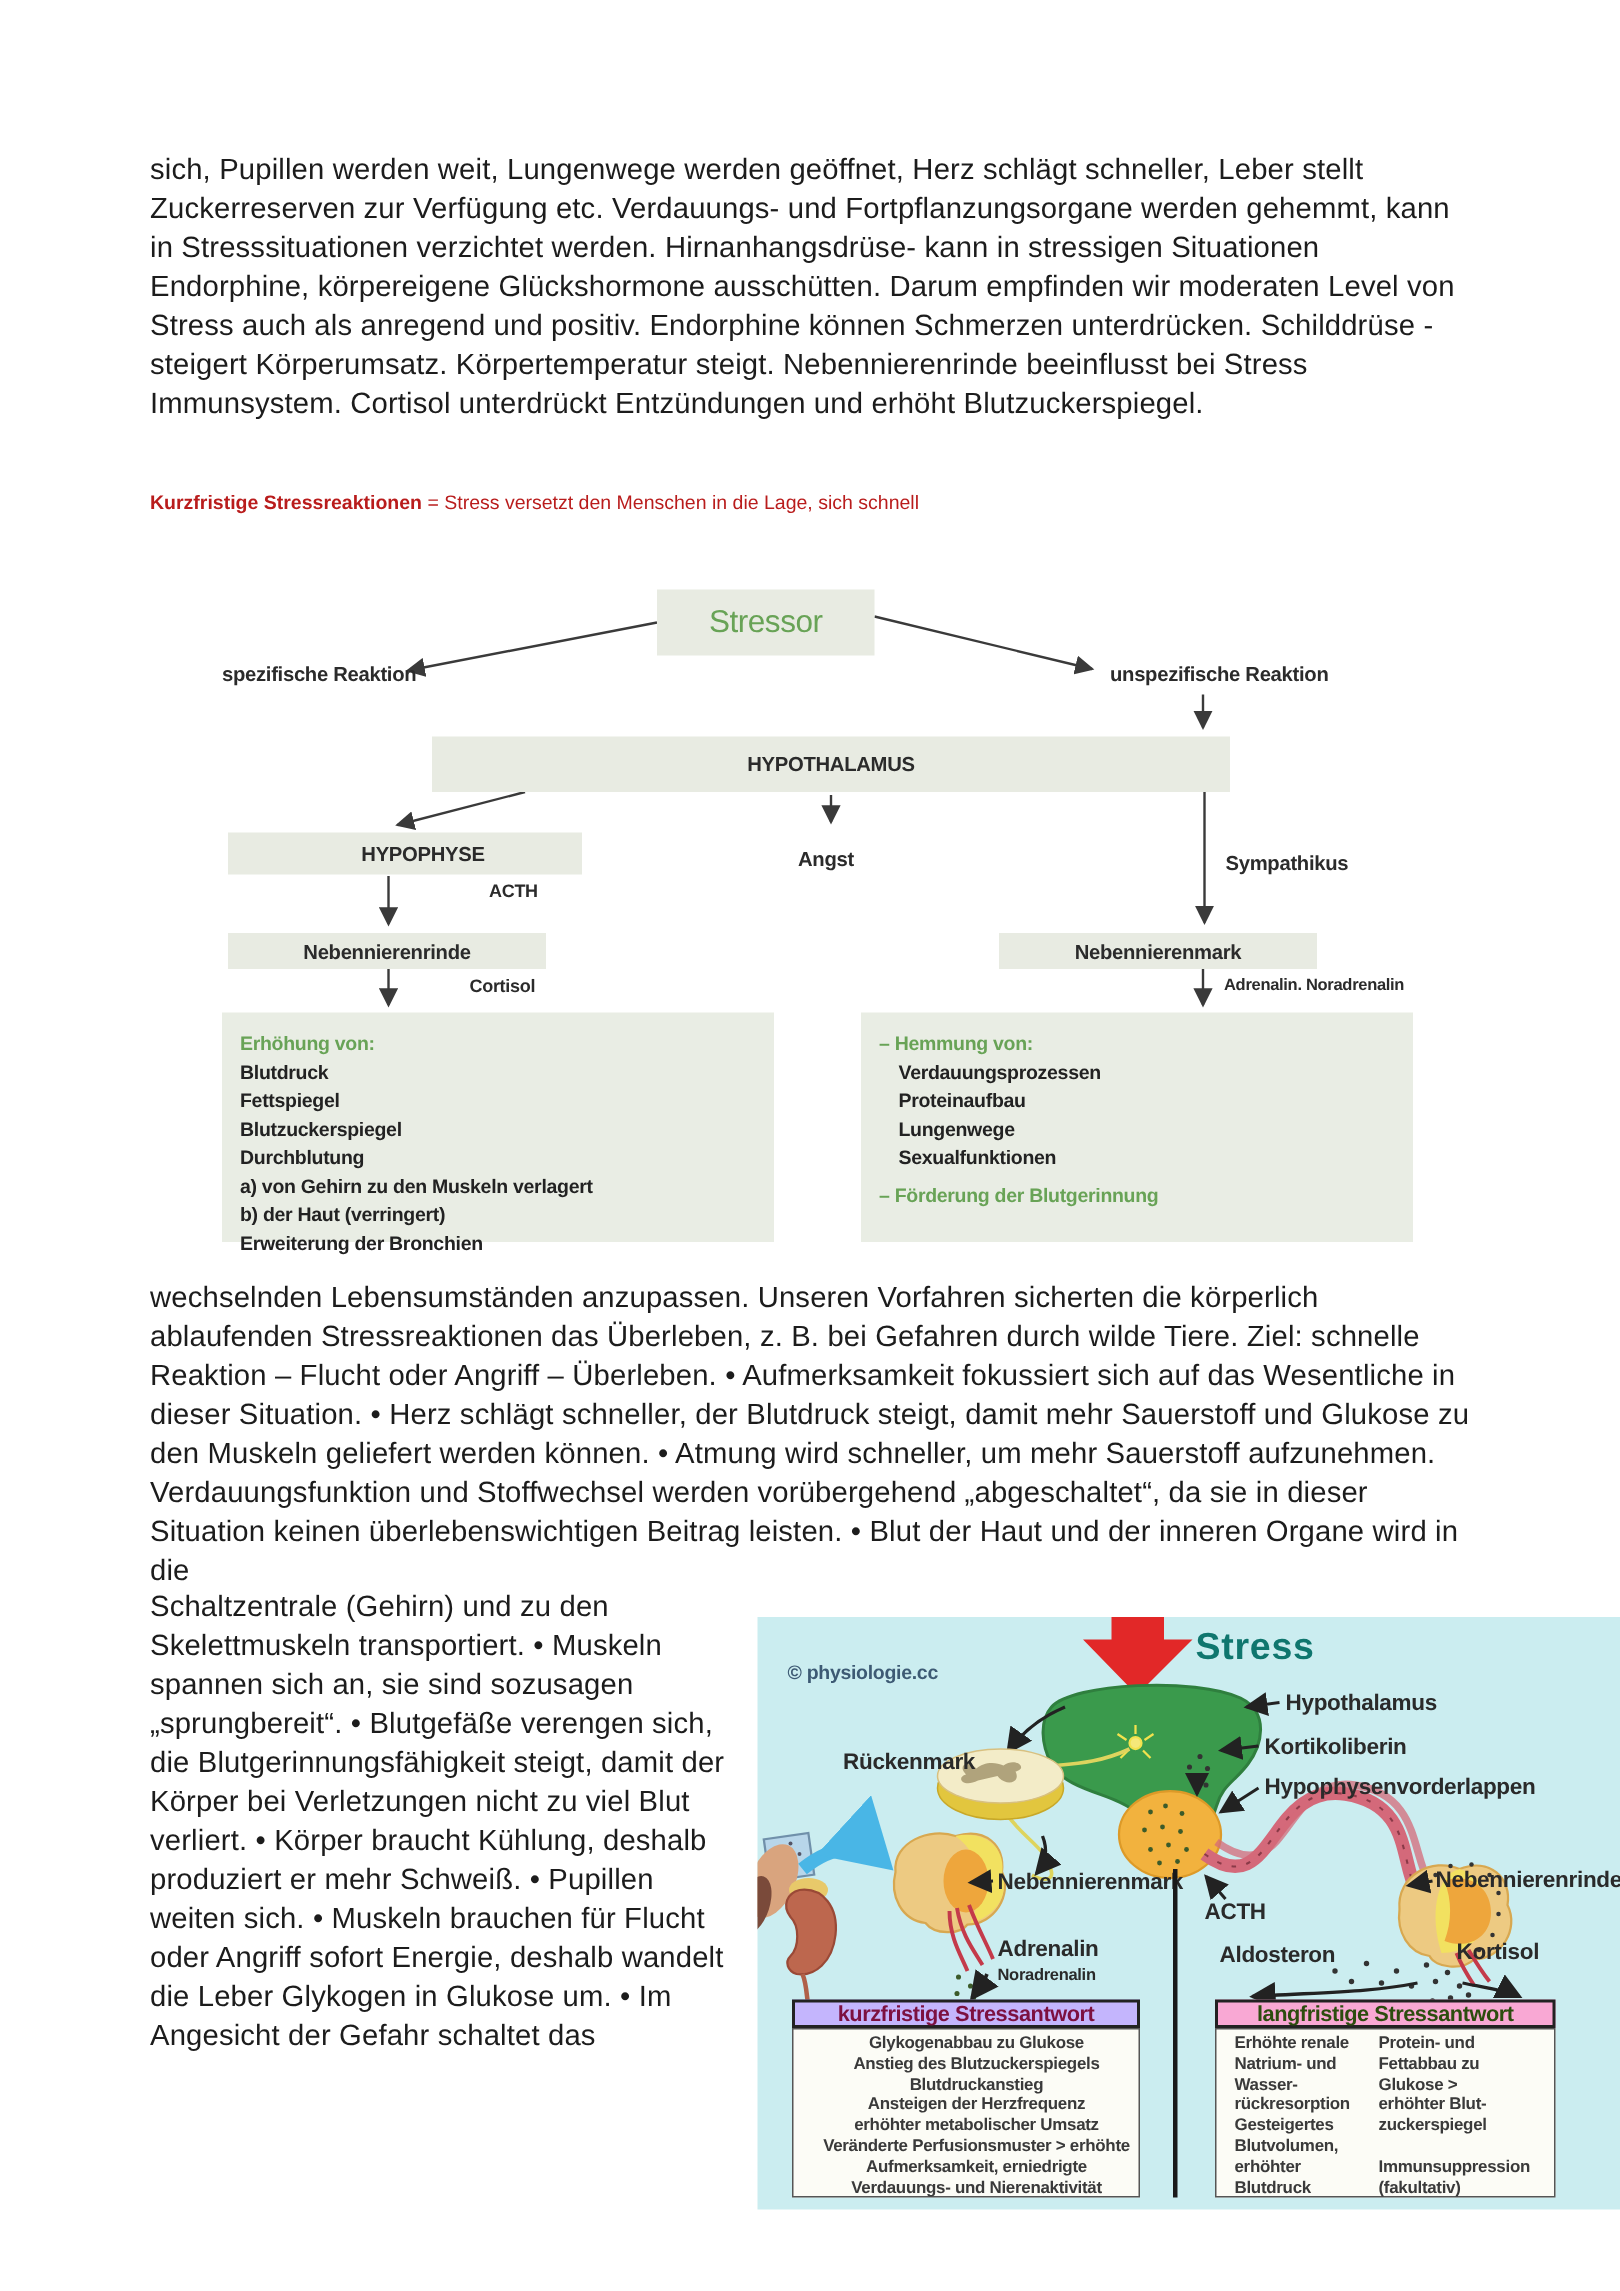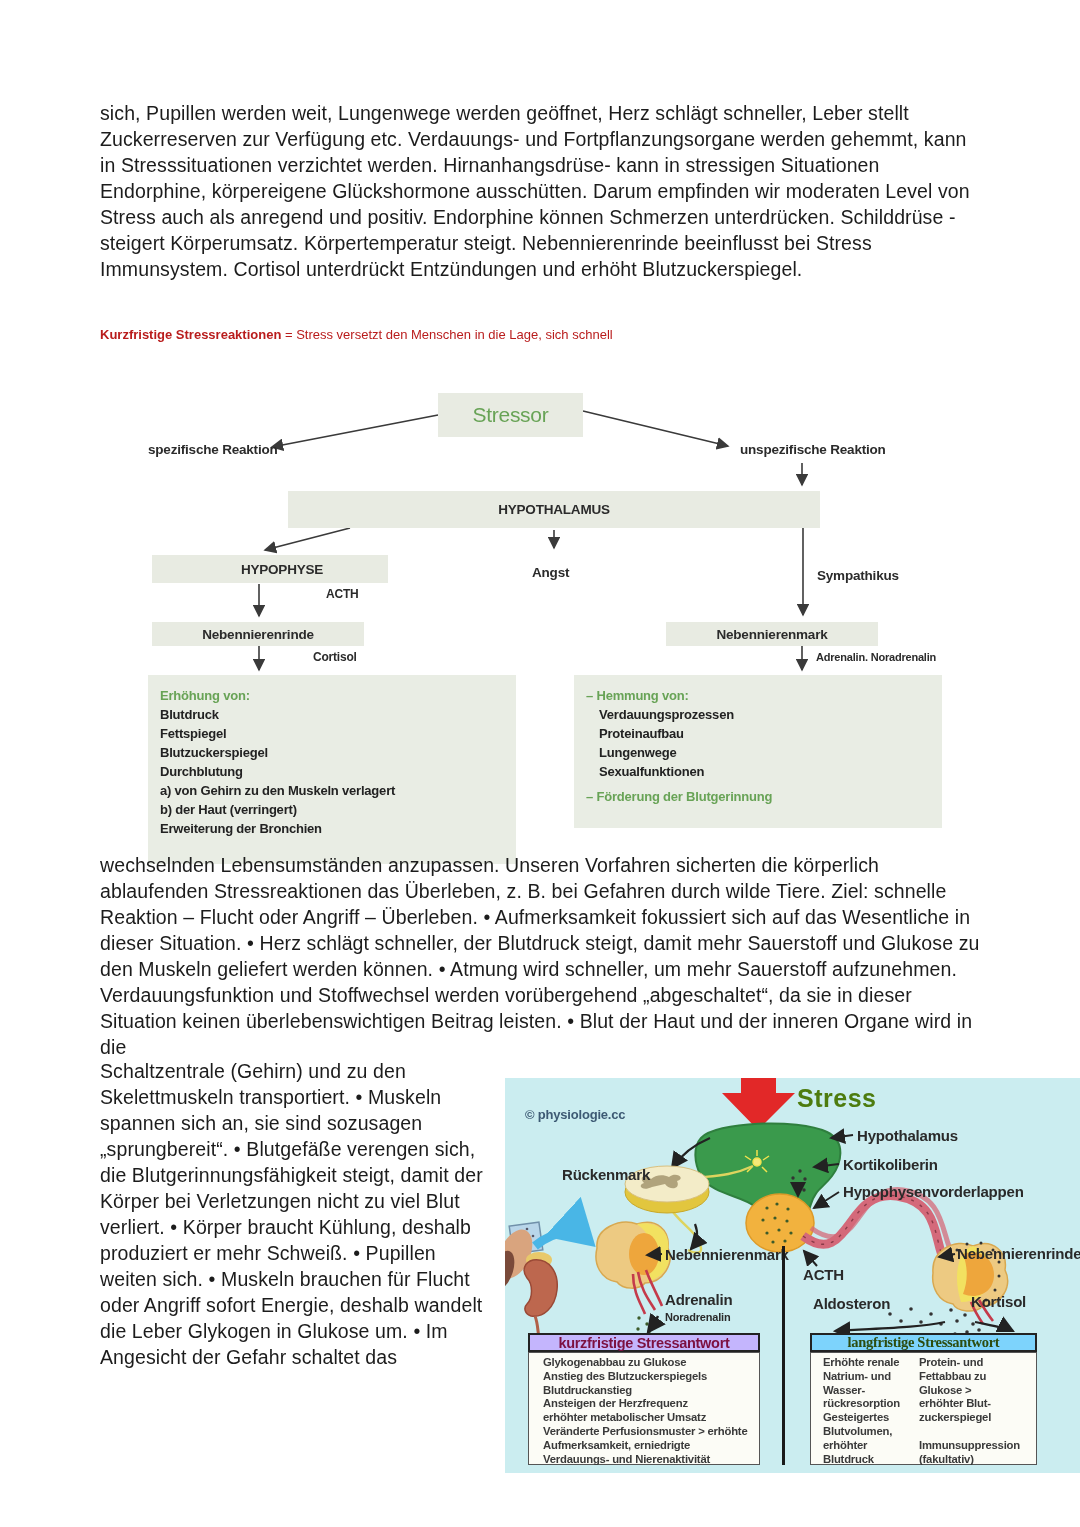--- a/index.html
+++ b/index.html
@@ -19,27 +19,27 @@
   .flow-tiny{font-size:11px;}
   .stressor-text{color:#68a356;font-size:21px;font-weight:normal;letter-spacing:-0.3px;}
   .info-box{background:#e9ede4;font-weight:bold;font-size:13px;line-height:19px;color:#222;
             padding:11px 8px 0 12px;box-sizing:border-box;letter-spacing:-0.2px;}
   .green-t{color:#68a356;}
   .indented{padding-left:13px;}
   
   #diagram{left:505px;top:1078px;width:575px;height:395px;background:#cbedf0;}
   .dlabel{position:absolute;font-weight:bold;color:#2a2a2a;font-size:15px;letter-spacing:-0.2px;white-space:nowrap;}
   .credit{font-size:13px;color:#3d5a74;font-weight:bold;}
-  .stress-big{font-size:25px;color:#4d7c0f;font-weight:600;letter-spacing:0.5px;}
+  .stress-big{font-size:25px;color:#0f766e;font-weight:600;letter-spacing:0.5px;}
   .tbl-header{position:absolute;height:19px;border:2px solid #222;box-sizing:border-box;
               display:flex;align-items:center;justify-content:center;font-weight:bold;font-size:14.5px;letter-spacing:-0.3px;}
   .tbl-body{position:absolute;background:#fcfcf6;border:1.5px solid #555;box-sizing:border-box;
             font-weight:bold;font-size:11.3px;line-height:13.8px;color:#3a3a3a;letter-spacing:-0.2px;}
   .short-h{background:#c4b5fd;color:#7c1040;}
-  .long-h{background:#7dd3fc;color:#2c4c0e;font-family:Liberation Serif, serif;}
+  .long-h{background:#f9a8d4;color:#2c4c0e;}
   .divider{position:absolute;left:277px;top:168px;width:3px;height:219px;background:#1a1a1a;}
   svg{position:absolute;left:0;top:0;}
 </style>
 </head>
 <body>
 
 <div id="root">
 
   <div class="abs para" style="left:100px;top:100px;width:884px;">sich, Pupillen werden weit, Lungenwege werden geöffnet, Herz schlägt schneller, Leber stellt Zuckerreserven zur Verfügung etc. Verdauungs- und Fortpflanzungsorgane werden gehemmt, kann in Stresssituationen verzichtet werden. Hirnanhangsdrüse- kann in stressigen Situationen Endorphine, körpereigene Glückshormone ausschütten. Darum empfinden wir moderaten Level von Stress auch als anregend und positiv. Endorphine können Schmerzen unterdrücken. Schilddrüse - steigert Körperumsatz. Körpertemperatur steigt. Nebennierenrinde beeinflusst bei Stress Immunsystem. Cortisol unterdrückt Entzündungen und erhöht Blutzuckerspiegel.</div>
 
@@ -79,21 +79,21 @@
     <div class="abs flow-label flow-small" style="left:196px;top:202px;">ACTH</div>
     <div class="abs flow-label" style="left:402px;top:180px;">Angst</div>
     <div class="abs flow-label" style="left:687px;top:183px;">Sympathikus</div>
 
     <div class="abs flow-box" style="left:22px;top:237px;width:212px;height:24px;">Nebennierenrinde</div>
     <div class="abs flow-label flow-small" style="left:183px;top:265px;">Cortisol</div>
 
     <div class="abs flow-box" style="left:536px;top:237px;width:212px;height:24px;">Nebennierenmark</div>
     <div class="abs flow-label flow-tiny" style="left:686px;top:266px;">Adrenalin. Noradrenalin</div>
 
-    <div class="abs info-box" style="left:18px;top:290px;width:368px;height:189px;">
+    <div class="abs info-box" style="left:18px;top:290px;width:368px;height:153px;">
       <div class="green-t">Erhöhung von:</div>
       <div>Blutdruck</div>
       <div>Fettspiegel</div>
       <div>Blutzuckerspiegel</div>
       <div>Durchblutung</div>
       <div>a) von Gehirn zu den Muskeln verlagert</div>
       <div>b) der Haut (verringert)</div>
       <div>Erweiterung der Bronchien</div>
     </div>
 
@@ -267,21 +267,21 @@
     <div class="dlabel" style="left:452px;top:167px;">Nebennierenrinde</div>
     <div class="dlabel" style="left:298px;top:188px;">ACTH</div>
     <div class="dlabel" style="left:160px;top:213px;">Adrenalin</div>
     <div class="dlabel" style="left:160px;top:233px;font-size:11px;">Noradrenalin</div>
     <div class="dlabel" style="left:308px;top:217px;">Aldosteron</div>
     <div class="dlabel" style="left:466px;top:215px;">Kortisol</div>
 
     <div class="divider"></div>
 
     <div class="tbl-header short-h" style="left:23px;top:255px;width:232px;">kurzfristige Stressantwort</div>
-    <div class="tbl-body" style="left:23px;top:274px;width:232px;height:113px;padding:3px 0 0 14px;">
+    <div class="tbl-body" style="left:23px;top:274px;width:232px;height:113px;padding:3px 0 0 14px;text-align:center;">
       <div>Glykogenabbau zu Glukose</div>
       <div>Anstieg des Blutzuckerspiegels</div>
       <div>Blutdruckanstieg</div>
       <div>Ansteigen der Herzfrequenz</div>
       <div>erhöhter metabolischer Umsatz</div>
       <div>Veränderte Perfusionsmuster &gt; erhöhte</div>
       <div>Aufmerksamkeit, erniedrigte</div>
       <div>Verdauungs- und Nierenaktivität</div>
     </div>
 

